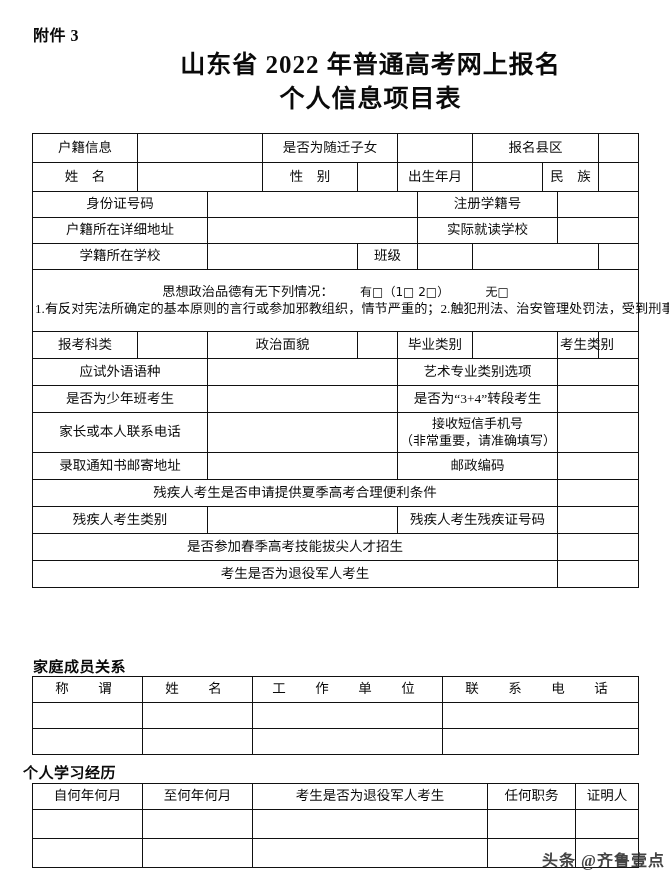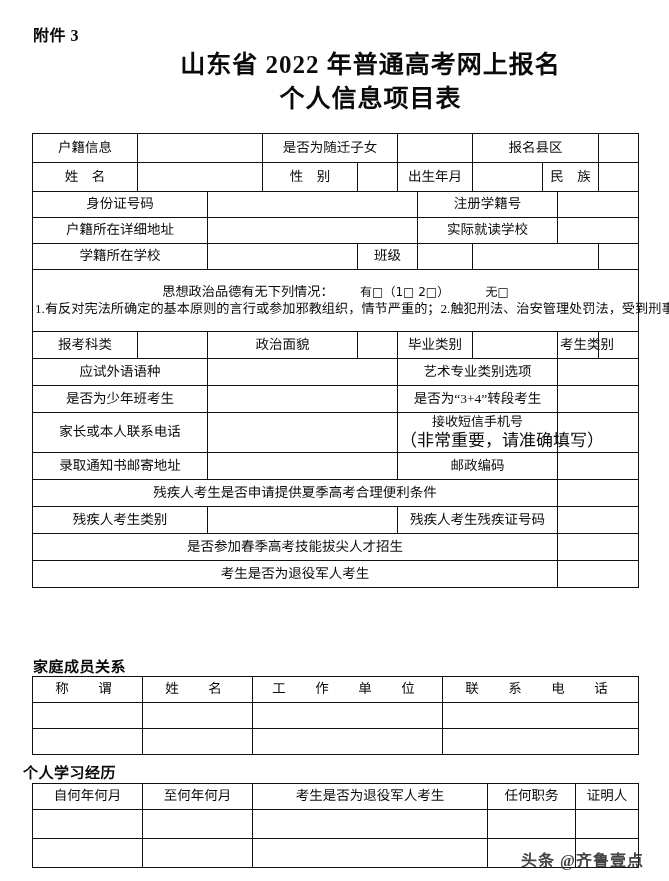--- a/index.html
+++ b/index.html
@@ -69,21 +69,21 @@
   .sp {
     letter-spacing: 8px;
     padding-left: 8px;
   }
   .two-line {
     white-space: normal;
     line-height: 1.18;
     font-size: 13px;
   }
   .note-line {
-    font-size: 17px;
+    font-size: 13px;
     text-align: center;
   }
   .policy {
     font-size: 13.2px;
     line-height: 1.42;
     text-align: left;
     padding: 1px 4px 2px 4px;
     white-space: normal;
   }
   .policy .row1 {
@@ -102,21 +102,21 @@
   .caption {
     position: absolute;
     font-size: 15px;
     font-weight: 600;
     letter-spacing: 0.5px;
   }
 
   
   .watermark {
     position: absolute;
-    right: 25px;
+    right: 4px;
     bottom: 10px;
     font-size: 16px;
     font-weight: bold;
     color: #2b2b2b;
     letter-spacing: 1px;
     opacity: .88;
     font-family: "Liberation Serif", "DejaVu Serif", serif;
   }
 </style>
 </head>

